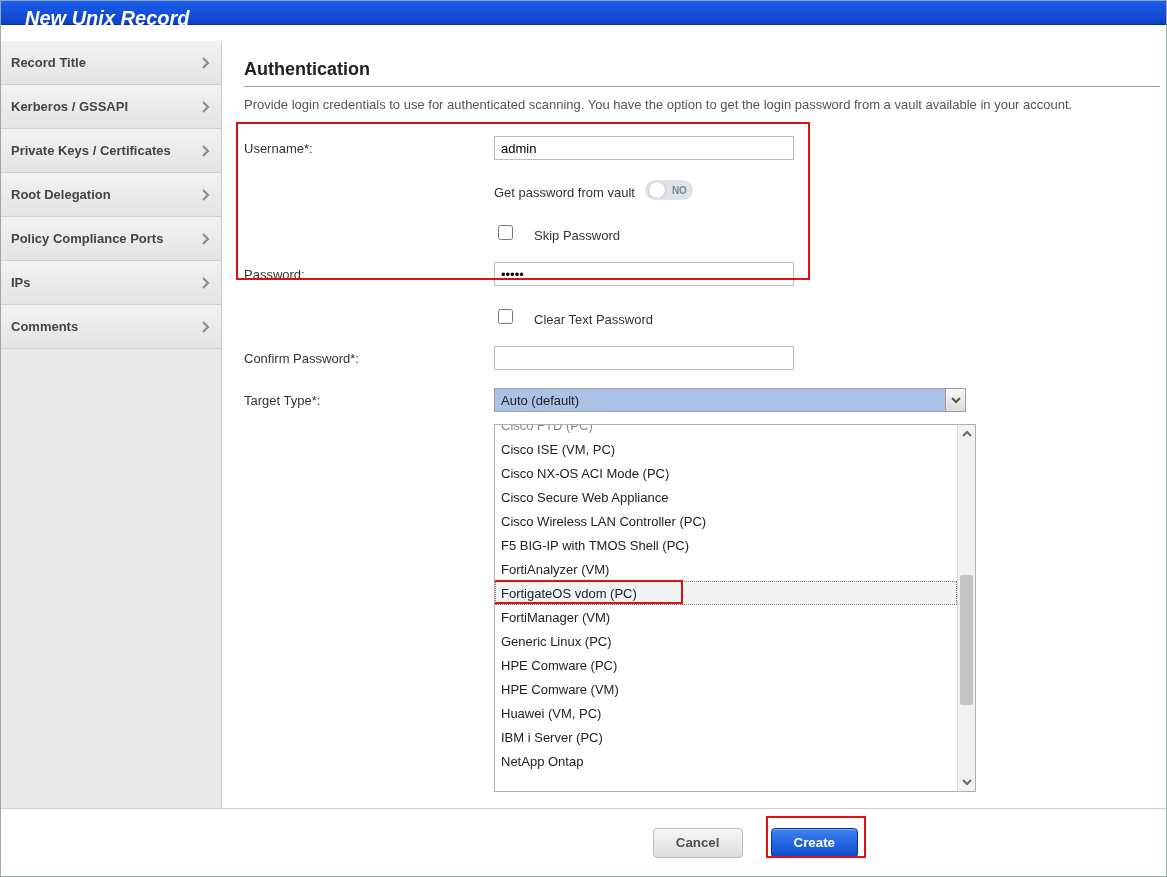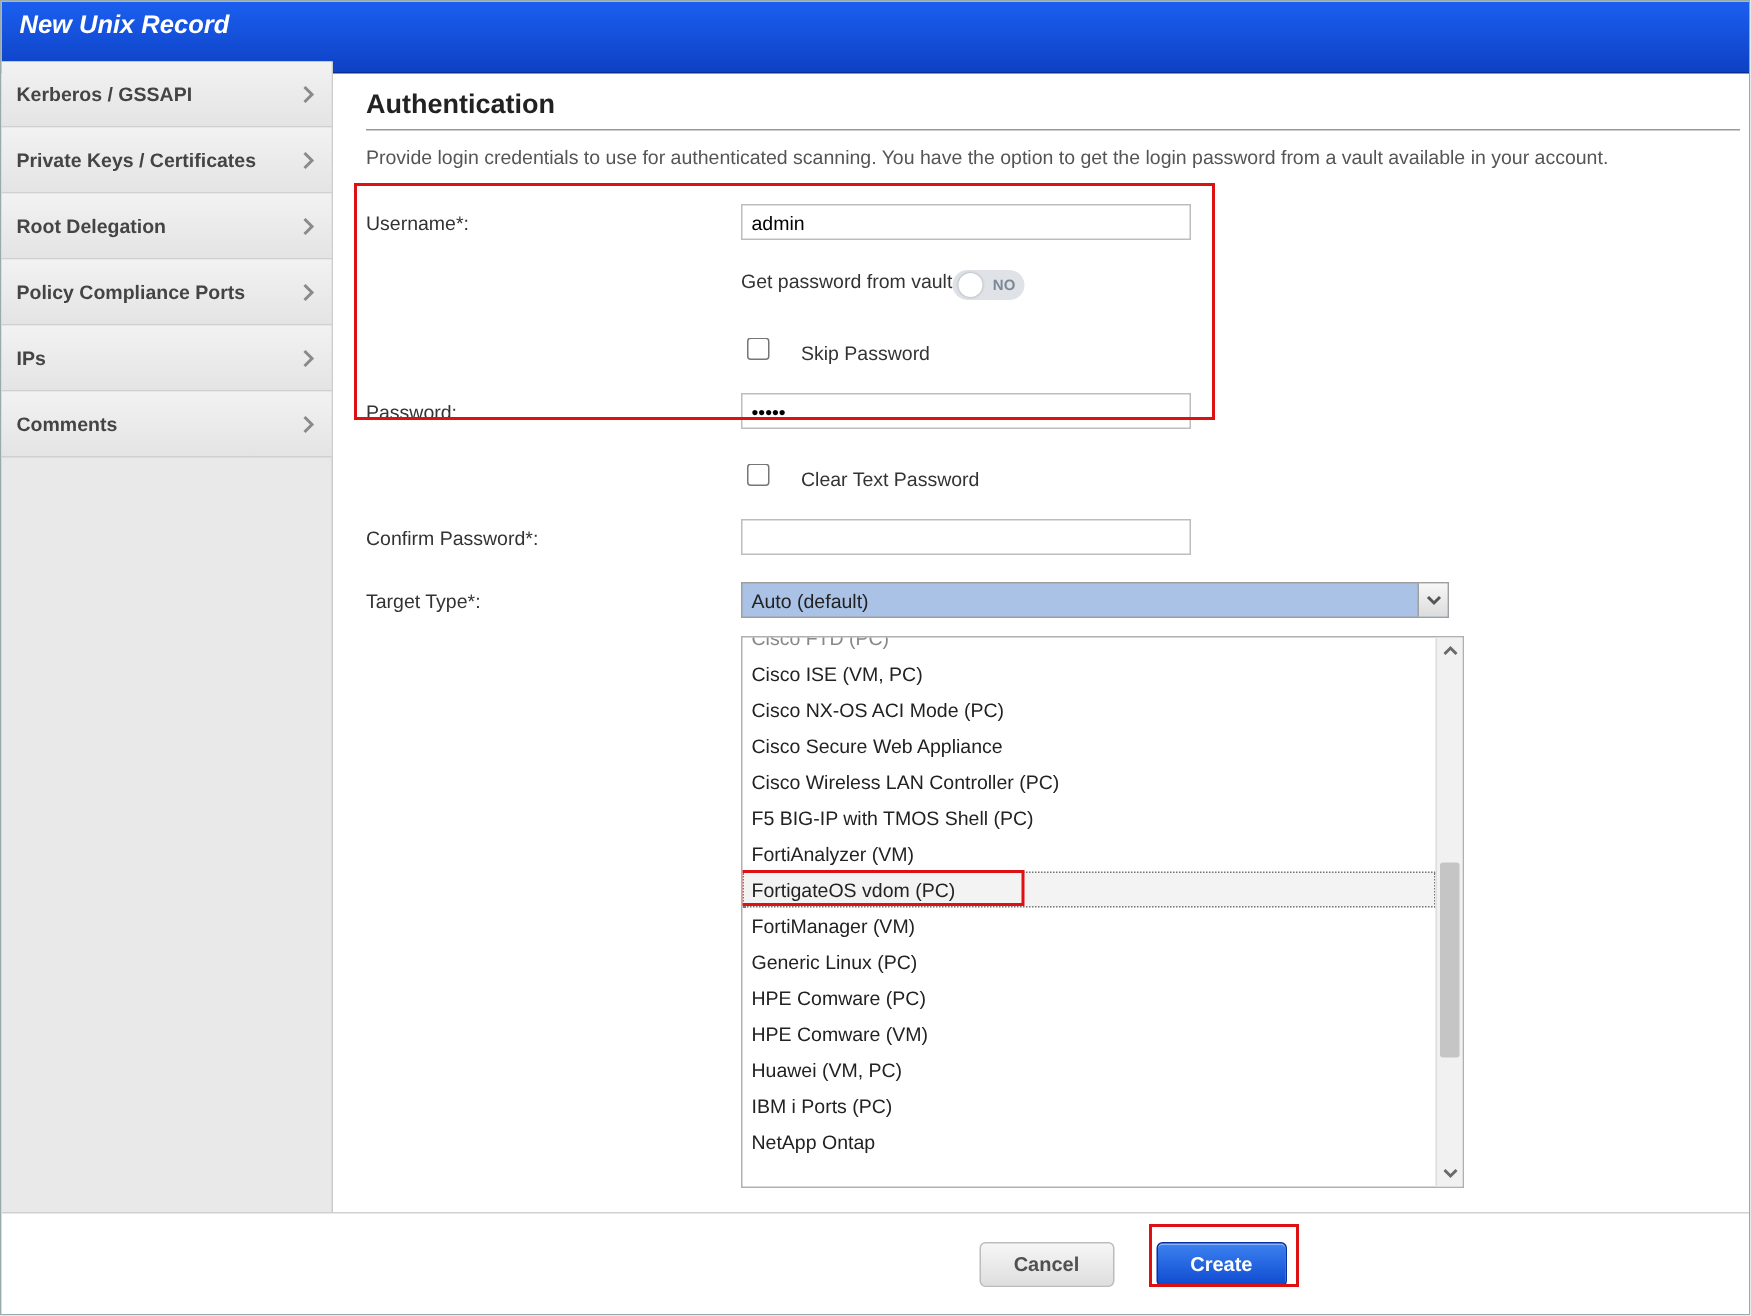--- a/index.html
+++ b/index.html
@@ -1,18 +1,18 @@
 <!DOCTYPE html>
 <html><head>
 <meta charset="utf-8">
 <style>
   * { box-sizing: border-box; }
   html, body { margin:0; padding:0; font-family: Arial, Helvetica, sans-serif; font-size:13px; color:#333; background:#fff; }
   .frame { width:1167px; height:877px; border:1px solid #9aa; position:relative; overflow:hidden; }
-  .titlebar { background: linear-gradient(#1b5ff0, #0e41c4); height:48px; padding:6px 12px; color:#fff; font-size:17px; font-weight:bold; font-style:italic; border-bottom:1px solid #0a2f90;}
+  .titlebar { background: linear-gradient(#1b5ff0, #0e41c4); height:24px; padding:6px 24px; color:#fff; font-size:20px; font-weight:bold; font-style:italic; border-bottom:1px solid #0a2f90;}
   .body-row { display:flex; position:absolute; top:40px; bottom:68px; left:0; right:0; }
   .sidebar { width:221px; background:#e9e9e9; border-right:1px solid #ccc; }
   .sidebar-item { height:44px; display:flex; align-items:center; justify-content:space-between; padding:0 10px; border-bottom:1px solid #d0d0d0; font-weight:bold; color:#444; cursor:pointer; background:linear-gradient(#f2f2f2,#e4e4e4);}
   .sidebar-item.active { background:linear-gradient(#2c5fe0,#1643c2); color:#fff; }
   .sidebar-item.active .chev path{stroke:#fff;}
   .chev { width:10px; height:14px; }
   .chev path{stroke:#8a8a8a; stroke-width:2; fill:none;}
 
   .main { flex:1; padding:18px 6px 18px 22px; overflow:hidden; position:relative; }
   .section-title { font-size:18px; font-weight:bold; color:#222; padding-bottom:6px; border-bottom:1px solid #999; margin-bottom:10px;}
@@ -55,20 +55,26 @@
 </style>
 </head>
 <body>
 
 <div class="frame">
   <div class="titlebar">New Unix Record</div>
 
   <div class="body-row">
     <div class="sidebar">
       <div class="sidebar-item">
+        <span>Record Title</span>
+        <svg class="chev" viewBox="0 0 10 14">
+            <path d="M2 2 L7 7 L2 12"></path>
+          </svg>
+      </div>
+      <div class="sidebar-item">
         <span>Kerberos / GSSAPI</span>
         <svg class="chev" viewBox="0 0 10 14">
             <path d="M2 2 L7 7 L2 12"></path>
           </svg>
       </div>
       <div class="sidebar-item">
         <span>Private Keys / Certificates</span>
         <svg class="chev" viewBox="0 0 10 14">
             <path d="M2 2 L7 7 L2 12"></path>
           </svg>
@@ -106,21 +112,21 @@
       <div class="form-area">
         <div class="highlight-box hl1"></div>
 
         <div class="row">
           <div class="label">Username*:</div>
           <div class="control"><input type="text" value="admin" style=""></div>
         </div>
 
         <div class="row">
           <div class="label"></div>
-          <div class="control" style="display:flex;align-items:flex-start;">
+          <div class="control" style="display:flex;align-items:flex-end;gap:10px;">
             <span>Get password from vault</span>
             <span class="toggle">
               <span class="knob"></span>
               <span class="txt">NO</span>
             </span>
           </div>
         </div>
 
         <div class="row">
           <div class="label"></div>
@@ -170,21 +176,21 @@
             <div class="opt">Cisco Secure Web Appliance</div>
             <div class="opt">Cisco Wireless LAN Controller (PC)</div>
             <div class="opt">F5 BIG-IP with TMOS Shell (PC)</div>
             <div class="opt">FortiAnalyzer (VM)</div>
             <div class="opt hovered">FortigateOS vdom (PC)</div>
             <div class="opt">FortiManager (VM)</div>
             <div class="opt">Generic Linux (PC)</div>
             <div class="opt">HPE Comware (PC)</div>
             <div class="opt">HPE Comware (VM)</div>
             <div class="opt">Huawei (VM, PC)</div>
-            <div class="opt">IBM i Ports (PC)</div>
+            <div class="opt">IBM i Server (PC)</div>
             <div class="opt">NetApp Ontap</div>
             <div class="hl-opt" style="left:-2px;top:155px;"></div>
           </div>
           <div class="scrollbar">
             <div class="scroll-btn">
                 <svg width="10" height="8">
                   <path d="M1 6 L5 2 L9 6"></path>
                 </svg>
               </div>
             <div class="thumb"></div>

